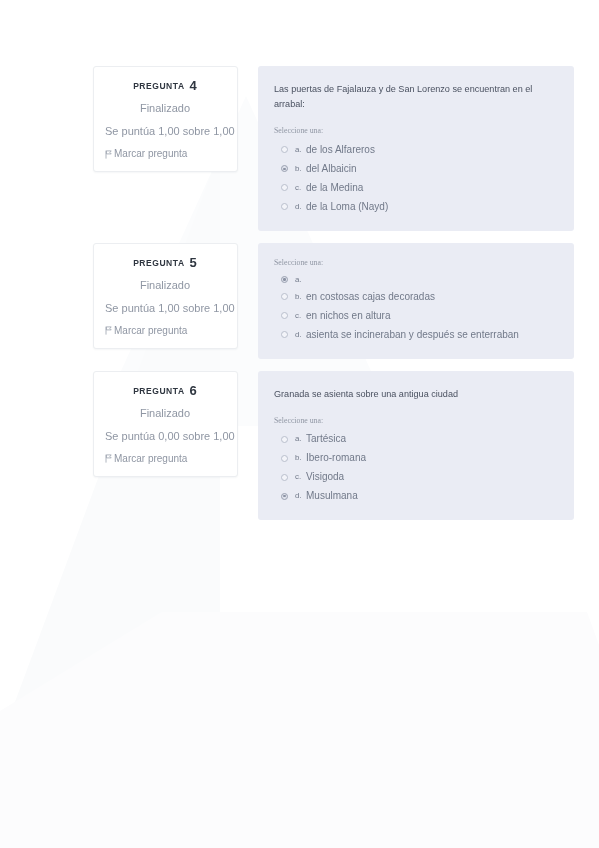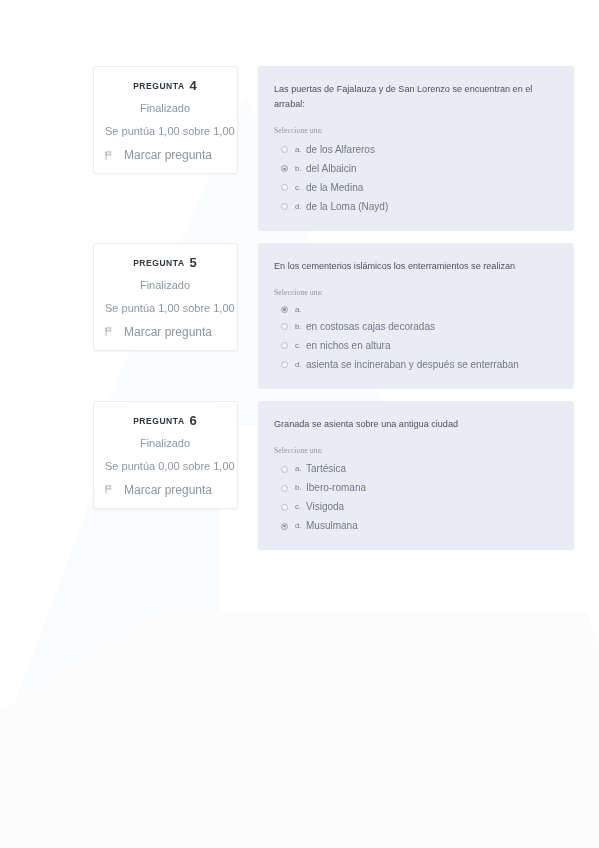--- a/index.html
+++ b/index.html
@@ -99,23 +99,23 @@
   .qinfo-grade {
     color: #8f96a3;
     font-size: 11px;
     line-height: 1;
     margin-bottom: 12px;
     white-space: nowrap;
   }
   .qinfo-flag {
     display: flex;
     align-items: center;
-    gap: 12px;
+    gap: 2px;
     color: #8f96a3;
-    font-size: 12px;
+    font-size: 10px;
     line-height: 1;
     cursor: pointer;
   }
   .flag-glyph {
     display: inline-block;
     width: 7px;
     height: 9px;
     position: relative;
     flex: 0 0 auto;
   }
@@ -255,21 +255,20 @@
           <span class="flag-glyph">
             <svg viewBox="0 0 7 9" width="7" height="9" aria-hidden="true">
               <path d="M1 0.6 L1 8.6" stroke="#9aa1ad" stroke-width="0.8" fill="none"></path>
               <path d="M1.4 0.9 L6.2 0.9 L4.9 2.4 L6.2 3.9 L1.4 3.9 Z" fill="none" stroke="#9aa1ad" stroke-width="0.8"></path>
             </svg>
           </span>
           <span>Marcar pregunta</span>
         </div>
       </div>
       <div class="qcontent">
-        <p class="qtext">En los cementerios islámicos los enterramientos se realizan</p>
         <div class="qprompt">Seleccione una:</div>
         <ul class="answers">
           <li class="answer">
             <span class="radio checked"></span>
             <span class="answer-letter">a.</span>
           </li>
           <li class="answer">
             <span class="radio"></span>
             <span class="answer-letter">b.</span>
             <span class="answer-text">en costosas cajas decoradas</span>

